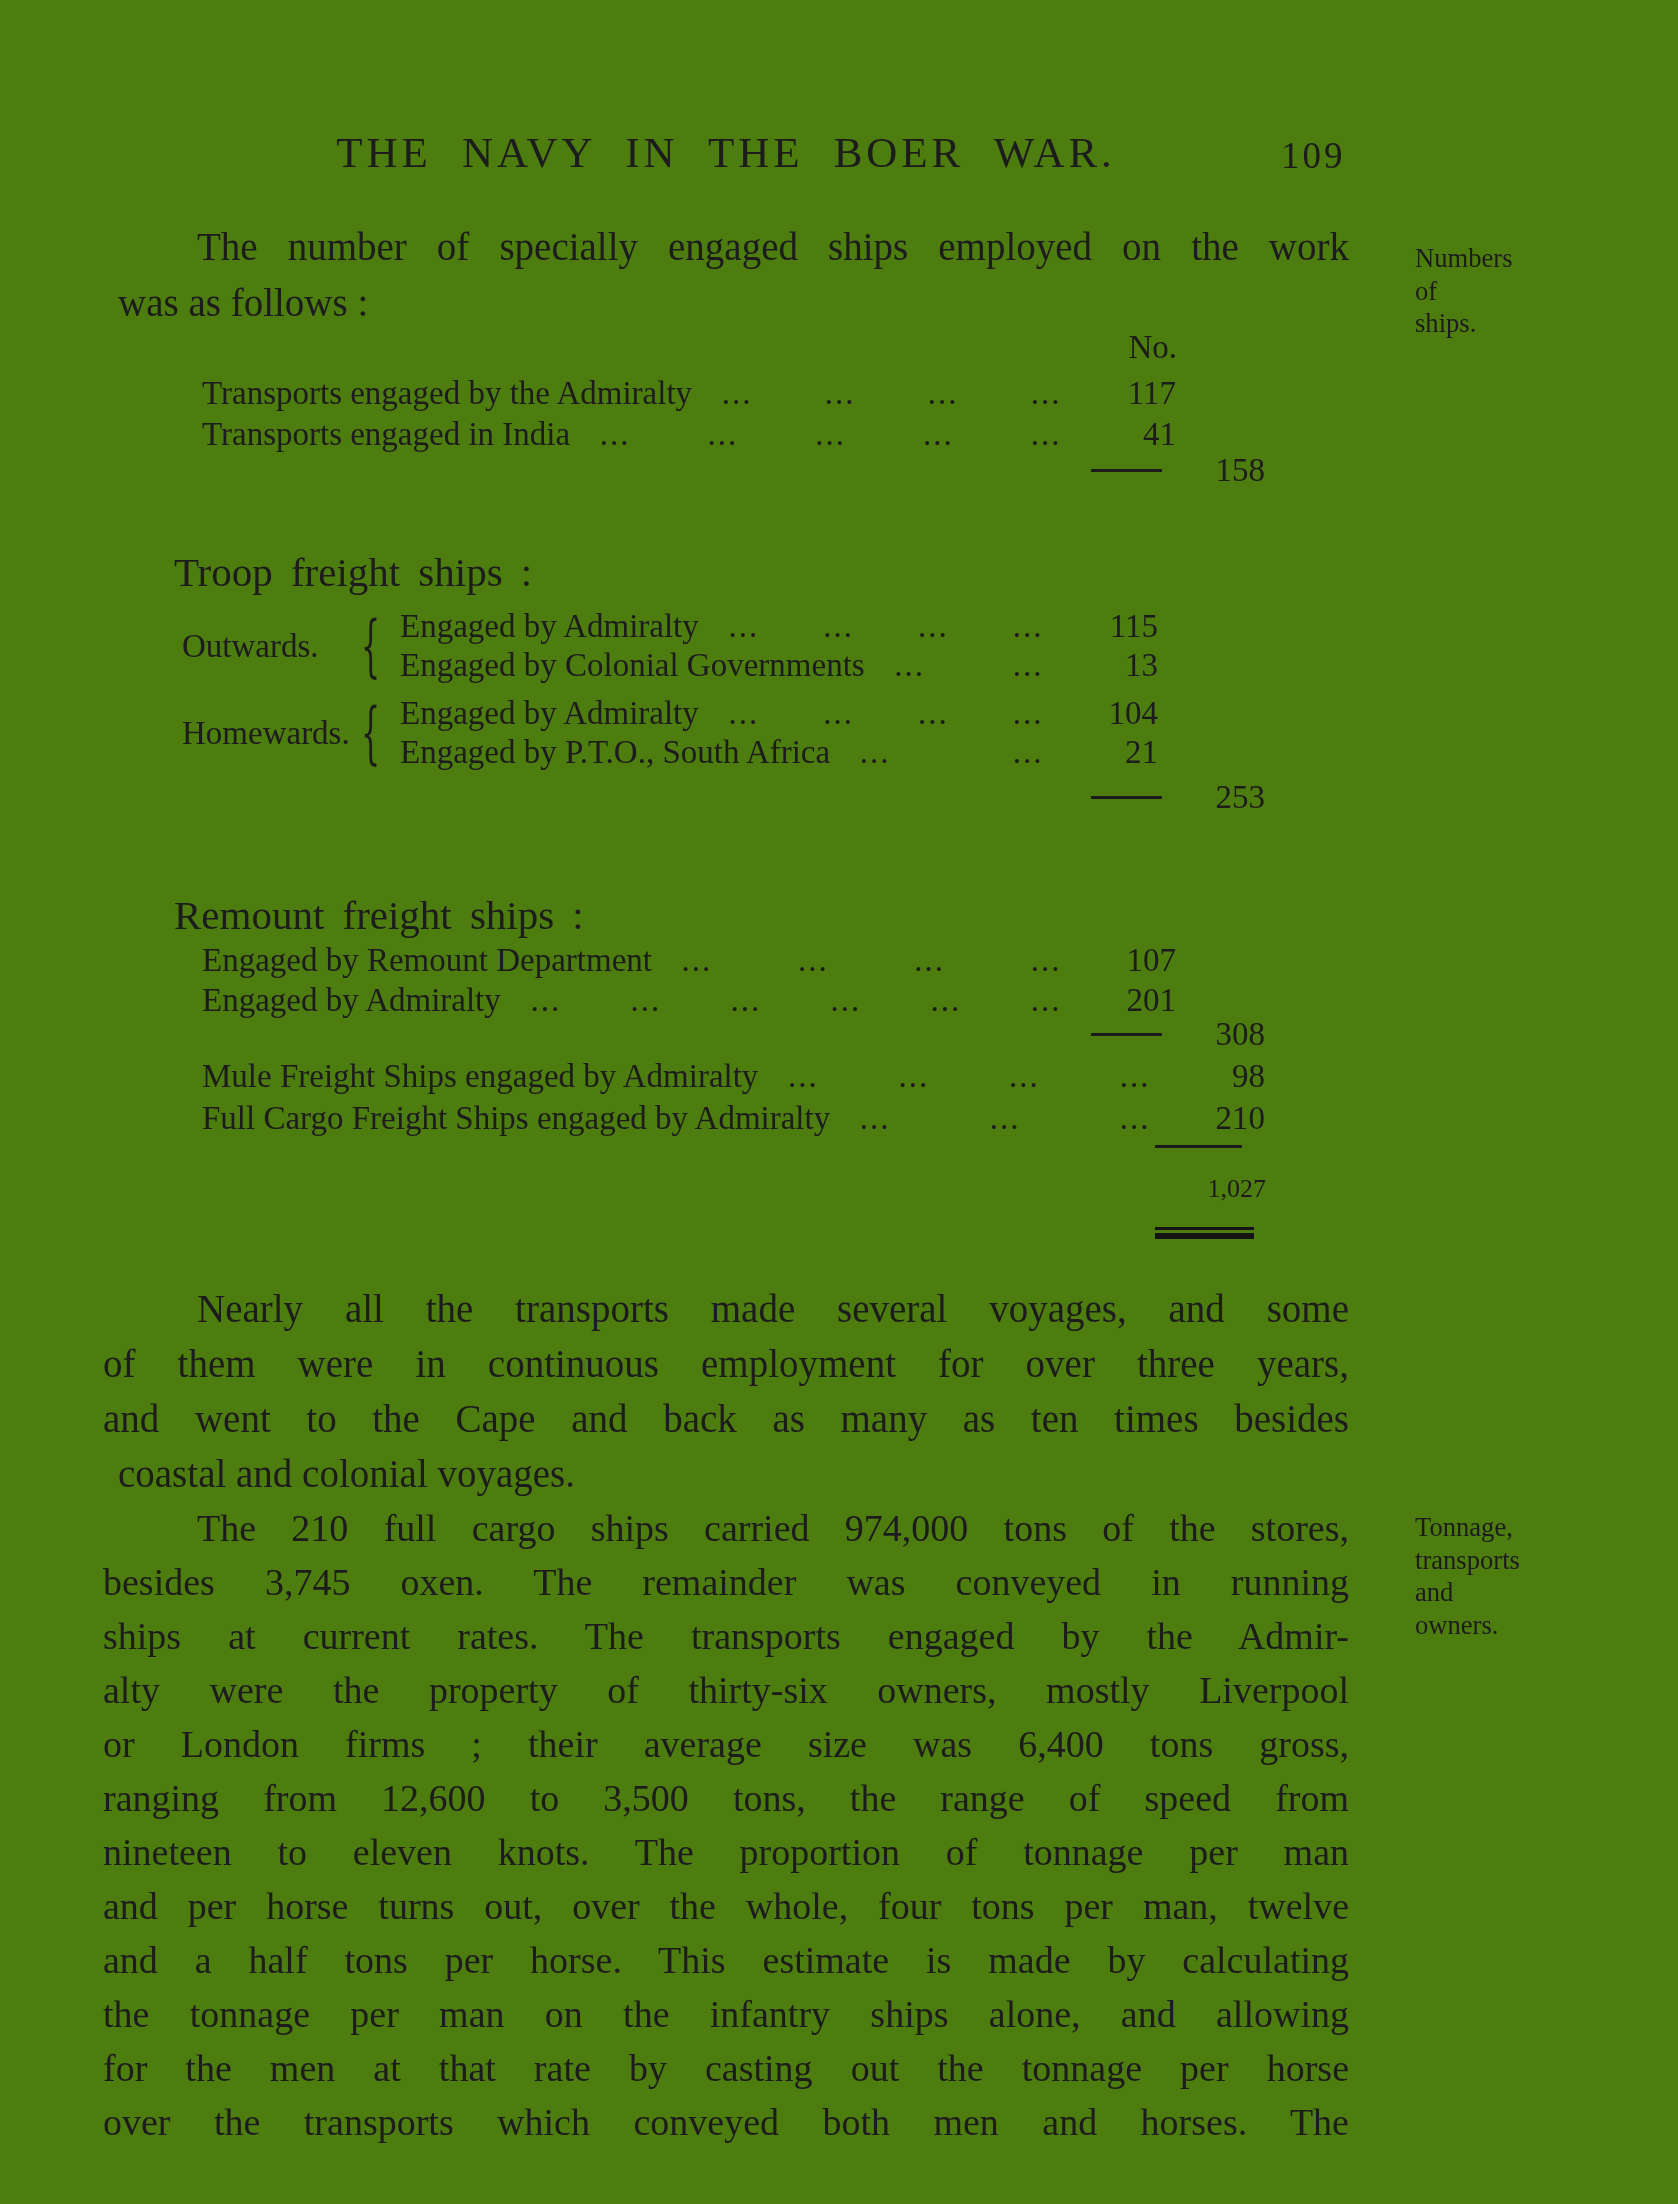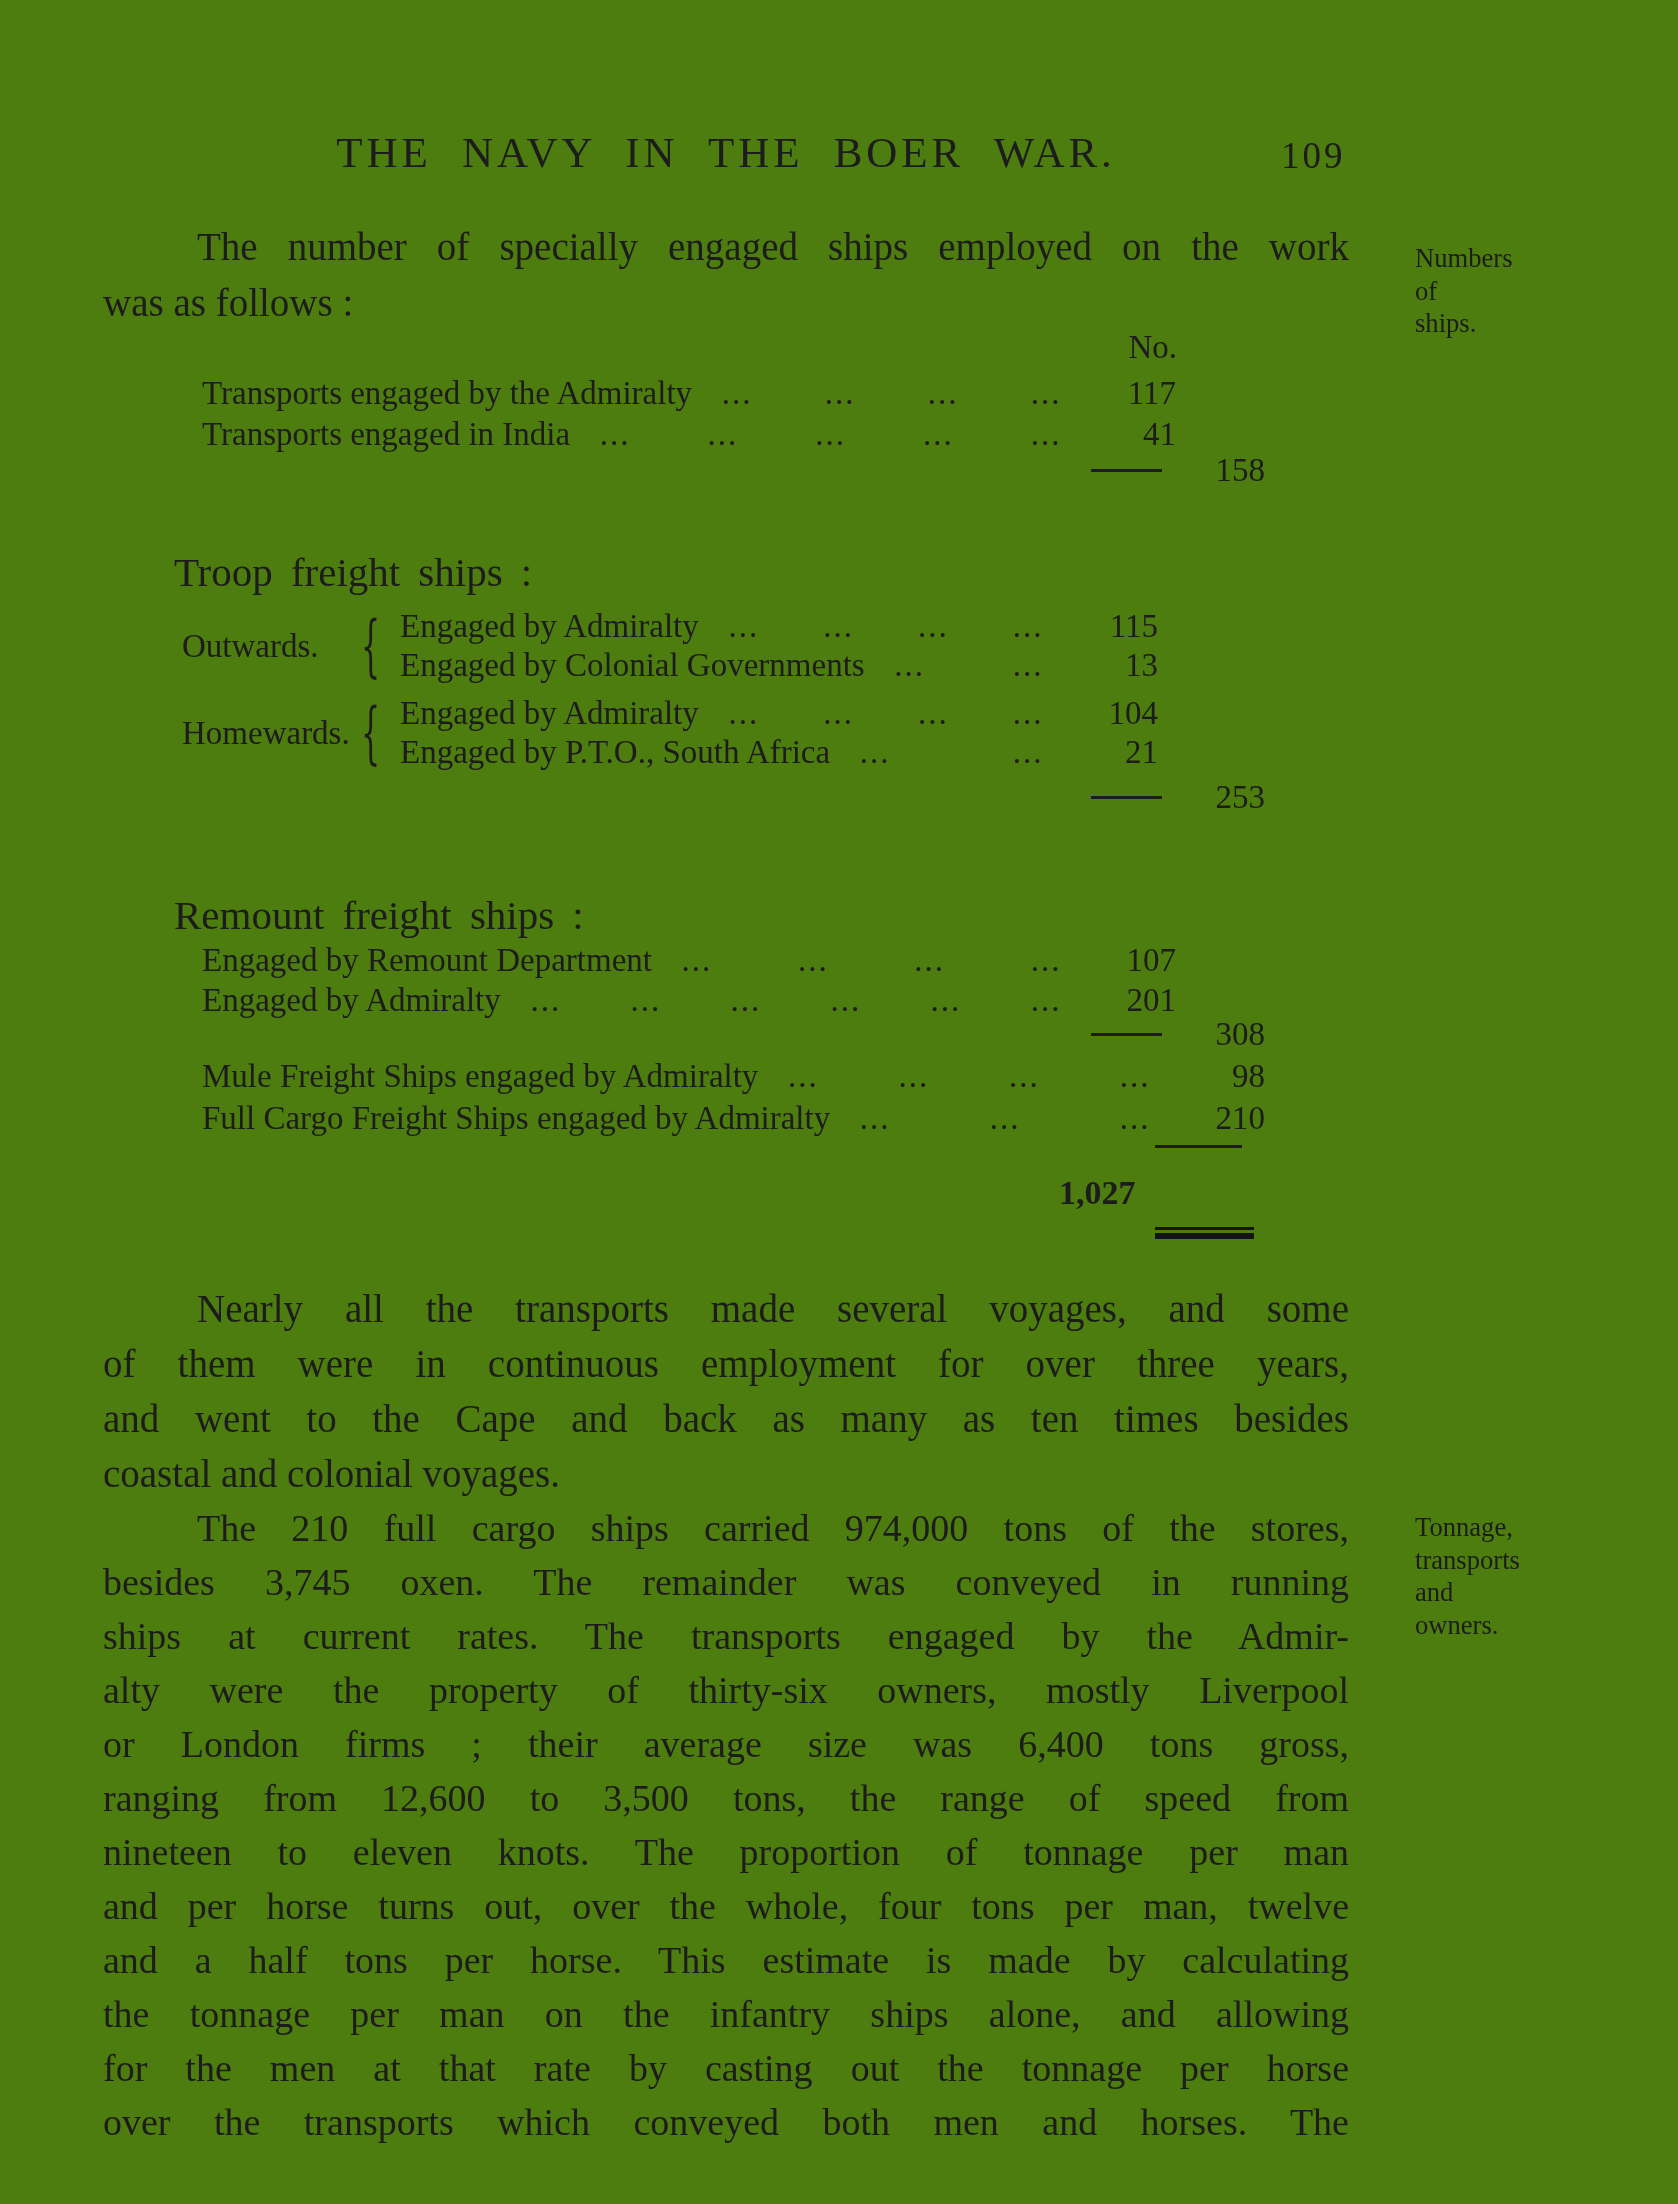--- a/index.html
+++ b/index.html
@@ -20,21 +20,21 @@
   .mnote1 { top:242px; }
   .mnote2 { top:1511px; }
   .mnote div { display:block;margin-left:36px; }
   
   .para { position:absolute; left:103px; width:1246px; }
   .para1 { top:219px;  font-size:39px; line-height:56px; }
   .para2 { top:1281px; font-size:39px; line-height:55px; }
   .para3 { top:1501px; font-size:38px; line-height:54px; }
   .bl { text-align:justify; text-align-last:justify; }
   .bl.first { text-indent:94px; }
-  .bl.endline { text-align-last:left; }
+  .bl.endline { text-align-last:left;margin-left:15px; }
   
   .no-head {
     position:absolute; top:329px; left:103px; width:1074px;
     text-align:right; font-size:33px;
   }
   .trow {
     position:absolute; left:103px; width:1162px;
     display:flex; align-items:flex-end;
     font-size:33px; height:39px; line-height:39px;
   }
@@ -61,21 +61,21 @@
   }
   .glabel { flex:0 0 276px; width:276px; padding-left:97px; box-sizing:border-box; white-space:nowrap; }
   .brace {
     flex:0 0 39px; width:39px; font-size:67px; line-height:67px;
     font-family:"DejaVu Serif",serif; transform:scaleX(0.45); transform-origin:left center;
   }
   .grows { flex:1 1 auto; }
   .grow { display:flex; align-items:baseline; height:39px; line-height:39px; }
   .grow .tlabel { flex:0 0 auto; white-space:nowrap; }
   .grand-rule { position:absolute; left:1155px; top:1145px; width:87px; border-top:3px solid #1c1c1c; }
-  .grand-total { position:absolute; left:1059px; top:1174px; width:207px; text-align:left; font-size:34px;font-weight:bold; }
+  .grand-total { position:absolute; left:1059px; top:1174px; width:207px; text-align:right; font-size:26px; }
   .double-rule {
     position:absolute; left:1155px; top:1227px; width:99px; height:3px;
     border-top:3px solid #141414; border-bottom:6.9px solid #141414;
   }
 </style>
 </head>
 <body>
 
 <div class="page">
 

